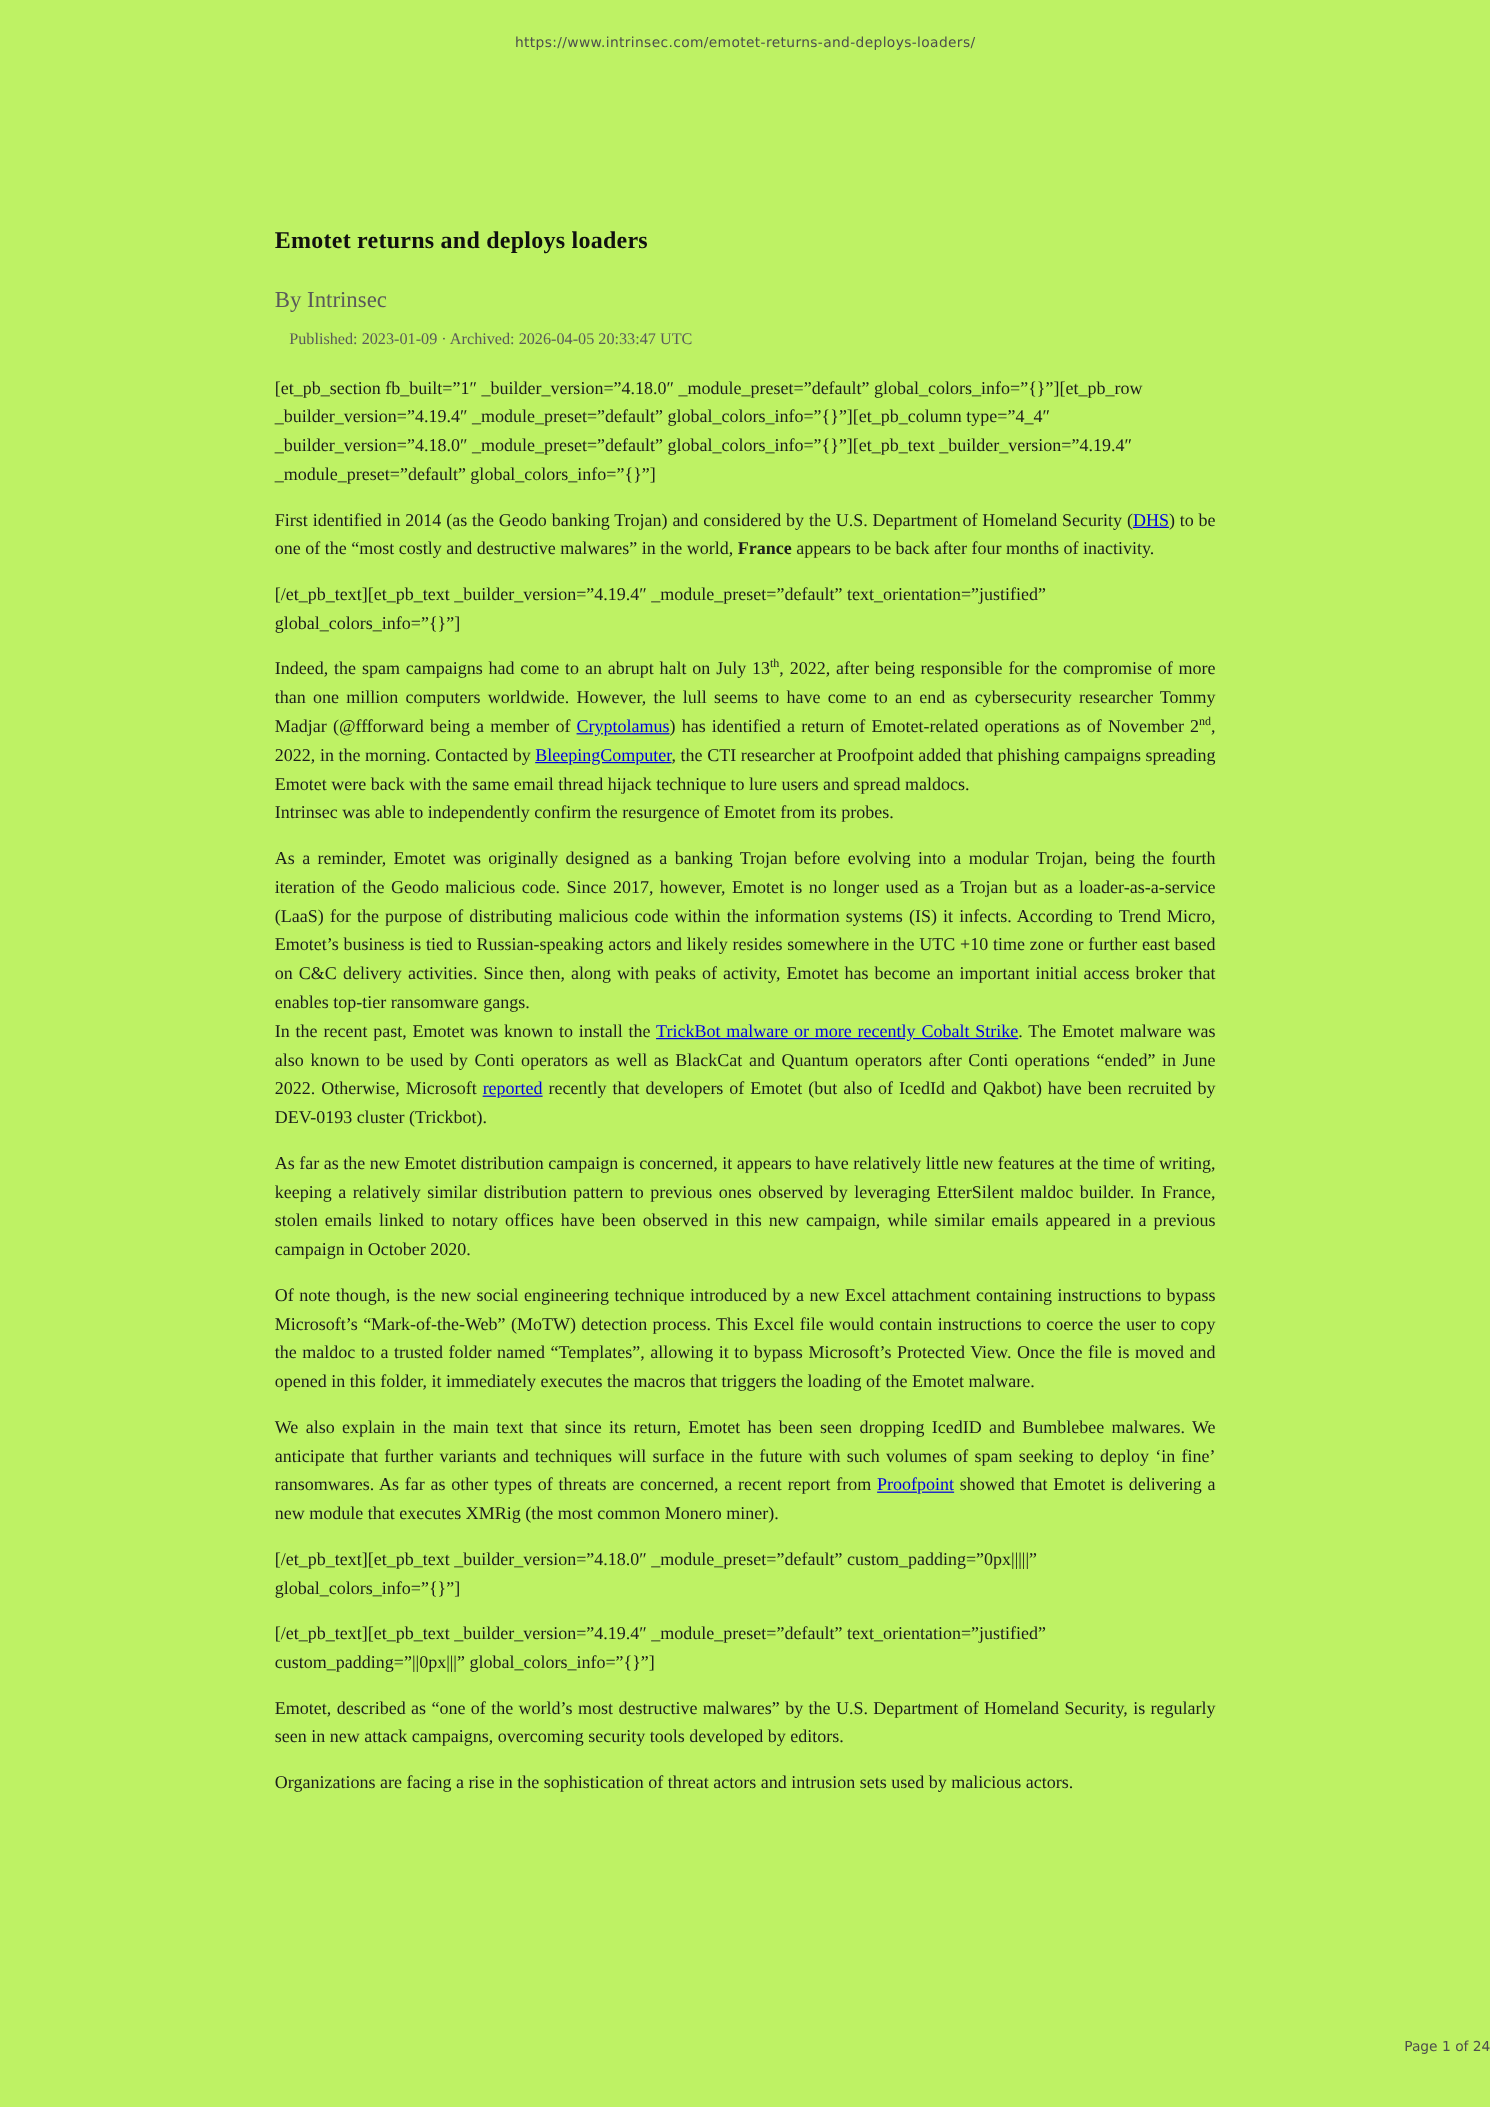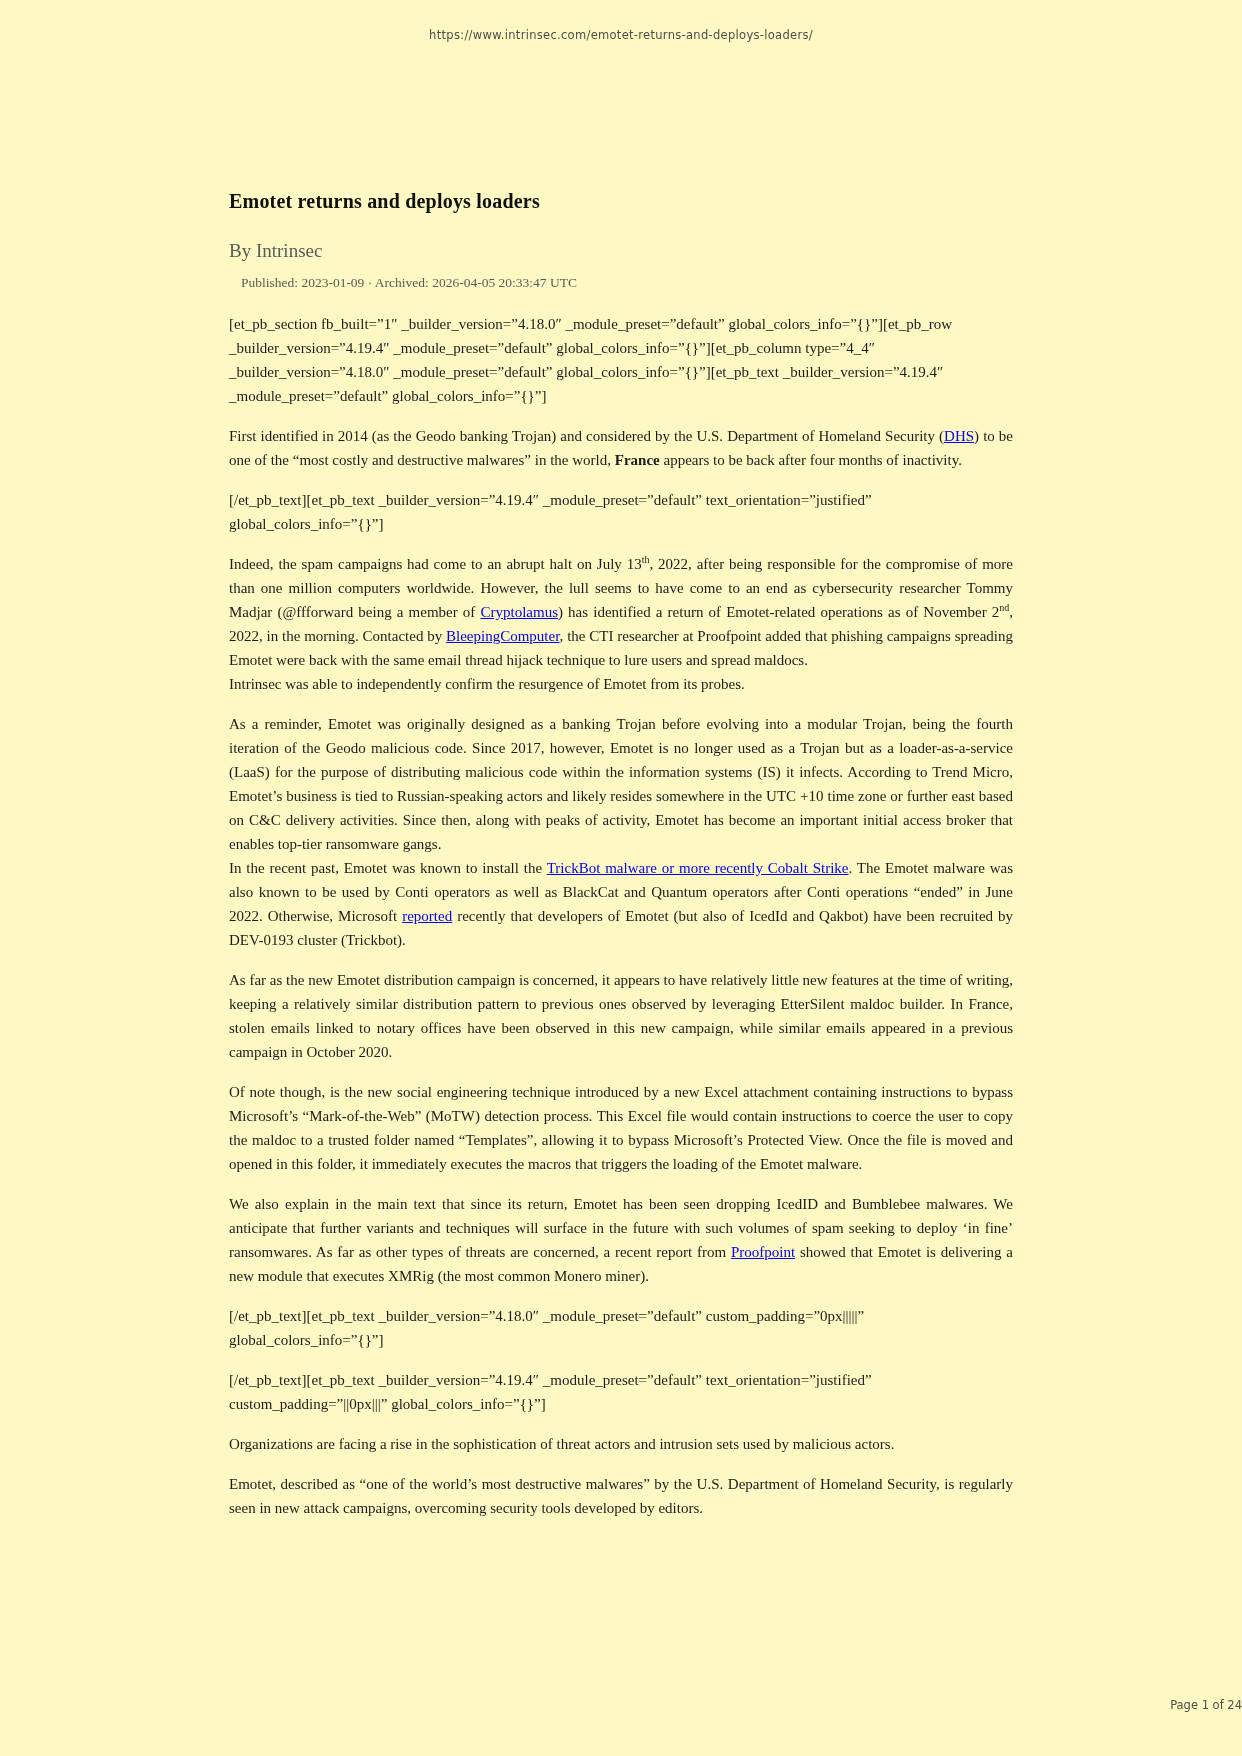--- a/index.html
+++ b/index.html
@@ -1,20 +1,20 @@
 <!DOCTYPE html>
 <html style="--link-color: #0000e0;"><head>
 <meta charset="utf-8">
 <style>
   html,body{margin:0;padding:0;background:#ffffff;}
   .page{
     position:relative;
     width:1242px;
     height:1756px;
-    background:#fef9c3;
+    background:#bef264;
     overflow:hidden;
     font-family:"Liberation Serif","DejaVu Serif",serif;
     color:#1c1c1c;
   }
   .header-url{
     position:absolute;
     top:28px;
     left:0;
     width:100%;
     text-align:center;
@@ -42,21 +42,21 @@
     margin:0 0 13px 0;
   }
   .meta{
     font-size:13.5px;
     color:#5a5a5a;
     margin:0 0 21px 12px;
   }
   .blocks p{
     font-size:15px;
     line-height:24px;
-    margin:16px 0 14px 0;
+    margin:0 0 14px 0;
     color:#1c1c1c;
   }
   .blocks p.body{text-align:justify;}
   .blocks p.shortcode{text-align:left;}
   .blocks h2{
     font-size:19px;
     font-weight:bold;
     color:#101010;
     margin:22px 0 21px 0;
   }
@@ -99,20 +99,20 @@
         <p class="shortcode"><span>[et_pb_section fb_built=”1″ _builder_version=”4.18.0″ _module_preset=”default” global_colors_info=”{}”][et_pb_row _builder_version=”4.19.4″ _module_preset=”default” global_colors_info=”{}”][et_pb_column type=”4_4″ _builder_version=”4.18.0″ _module_preset=”default” global_colors_info=”{}”][et_pb_text _builder_version=”4.19.4″ _module_preset=”default” global_colors_info=”{}”]</span></p>
         <p class="body"><span>First identified in 2014 (as the Geodo banking Trojan) and considered by the U.S. Department of Homeland Security (</span><a href="#">DHS</a><span>) to be one of the “most costly and destructive malwares” in the world, </span><strong>France</strong><span> appears to be back after four months of inactivity.</span></p>
         <p class="shortcode"><span>[/et_pb_text][et_pb_text _builder_version=”4.19.4″ _module_preset=”default” text_orientation=”justified” global_colors_info=”{}”]</span></p>
         <p class="body"><span>Indeed, the spam campaigns had come to an abrupt halt on July 13</span><sup>th</sup><span>, 2022, after being responsible for the compromise of more than one million computers worldwide. However, the lull seems to have come to an end as cybersecurity researcher Tommy Madjar (@ffforward being a member of </span><a href="#">Cryptolamus</a><span>) has identified a return of Emotet-related operations as of November 2</span><sup>nd</sup><span>, 2022, in the morning. Contacted by </span><a href="#">BleepingComputer</a><span>, the CTI researcher at Proofpoint added that phishing campaigns spreading Emotet were back with the same email thread hijack technique to lure users and spread maldocs.</span><br><span>Intrinsec was able to independently confirm the resurgence of Emotet from its probes.</span></p>
         <p class="body"><span>As a reminder, Emotet was originally designed as a banking Trojan before evolving into a modular Trojan, being the fourth iteration of the Geodo malicious code. Since 2017, however, Emotet is no longer used as a Trojan but as a loader-as-a-service (LaaS) for the purpose of distributing malicious code within the information systems (IS) it infects. According to Trend Micro, Emotet’s business is tied to Russian-speaking actors and likely resides somewhere in the UTC +10 time zone or further east based on C&amp;C delivery activities. Since then, along with peaks of activity, Emotet has become an important initial access broker that enables top-tier ransomware gangs.</span><br><span>In the recent past, Emotet was known to install the </span><a href="#">TrickBot malware or more recently Cobalt Strike</a><span>. The Emotet malware was also known to be used by Conti operators as well as BlackCat and Quantum operators after Conti operations “ended” in June 2022. Otherwise, Microsoft </span><a href="#">reported</a><span> recently that developers of Emotet (but also of IcedId and Qakbot) have been recruited by DEV-0193 cluster (Trickbot).</span></p>
         <p class="body"><span>As far as the new Emotet distribution campaign is concerned, it appears to have relatively little new features at the time of writing, keeping a relatively similar distribution pattern to previous ones observed by leveraging EtterSilent maldoc builder. In France, stolen emails linked to notary offices have been observed in this new campaign, while similar emails appeared in a previous campaign in October 2020.</span></p>
         <p class="body"><span>Of note though, is the new social engineering technique introduced by a new Excel attachment containing instructions to bypass Microsoft’s “Mark-of-the-Web” (MoTW) detection process. This Excel file would contain instructions to coerce the user to copy the maldoc to a trusted folder named “Templates”, allowing it to bypass Microsoft’s Protected View. Once the file is moved and opened in this folder, it immediately executes the macros that triggers the loading of the Emotet malware.</span></p>
         <p class="body"><span>We also explain in the main text that since its return, Emotet has been seen dropping IcedID and Bumblebee malwares. We anticipate that further variants and techniques will surface in the future with such volumes of spam seeking to deploy ‘in fine’ ransomwares. As far as other types of threats are concerned, a recent report from </span><a href="#">Proofpoint</a><span> showed that Emotet is delivering a new module that executes XMRig (the most common Monero miner).</span></p>
         <p class="shortcode"><span>[/et_pb_text][et_pb_text _builder_version=”4.18.0″ _module_preset=”default” custom_padding=”0px|||||” global_colors_info=”{}”]</span></p>
         <p class="shortcode"><span>[/et_pb_text][et_pb_text _builder_version=”4.19.4″ _module_preset=”default” text_orientation=”justified” custom_padding=”||0px|||” global_colors_info=”{}”]</span></p>
+        <p class="body"><span>Emotet, described as “one of the world’s most destructive malwares” by the U.S. Department of Homeland Security, is regularly seen in new attack campaigns, overcoming security tools developed by editors.</span></p>
         <p class="body"><span>Organizations are facing a rise in the sophistication of threat actors and intrusion sets used by malicious actors.</span></p>
-        <p class="body"><span>Emotet, described as “one of the world’s most destructive malwares” by the U.S. Department of Homeland Security, is regularly seen in new attack campaigns, overcoming security tools developed by editors.</span></p>
       </div>
   </div>
 
   <div class="footer">Page 1 of 24</div>
 
 </div>
 
 </body></html>

